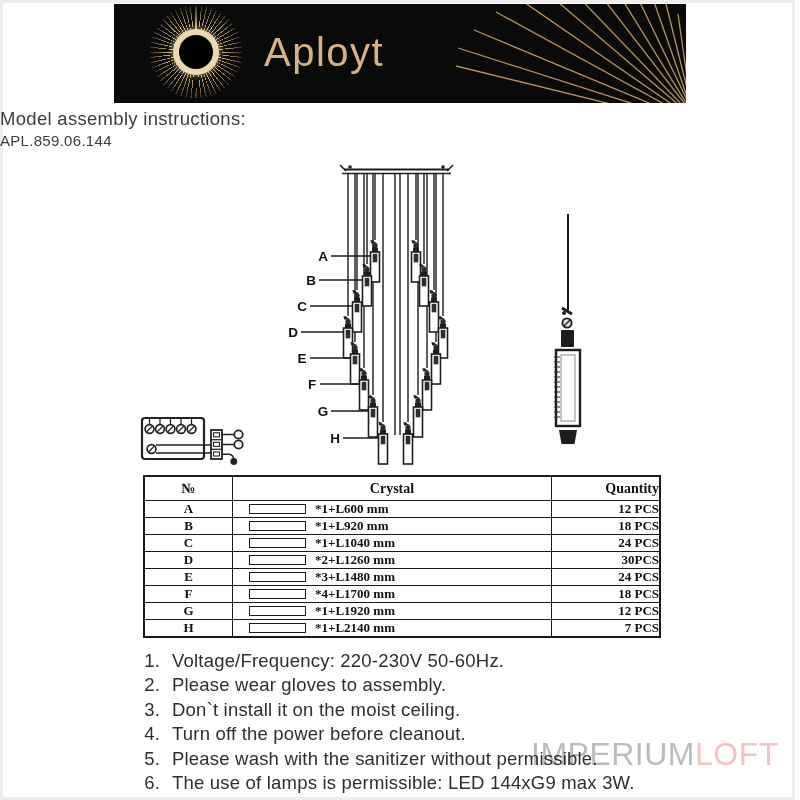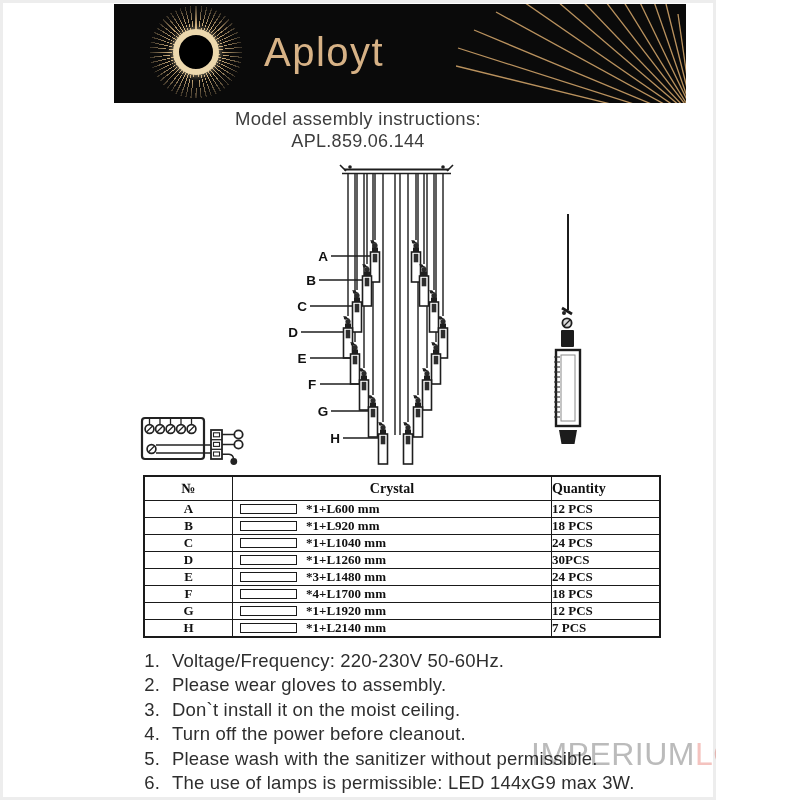--- a/index.html
+++ b/index.html
@@ -1,17 +1,17 @@
 <!DOCTYPE html>
 <html><head>
 <meta charset="utf-8">
 <style>
   html,body{margin:0;padding:0;background:#ffffff;}
   .page{
-    position:relative;width:716px;height:800px;overflow:hidden;
+    position:relative;width:795px;height:800px;overflow:hidden;
     background:#ffffff;font-family:"Liberation Sans",sans-serif;
     box-shadow:inset 0 0 0 3px #ededed;
   }
   
   .banner{
     position:absolute;left:114px;top:4px;width:572px;height:99px;
     background:#0a0a0a;overflow:hidden;
   }
   .sunburst{
     position:absolute;left:36px;top:2px;width:92px;height:92px;border-radius:50%;
@@ -24,40 +24,40 @@
   .sun-core{
     position:absolute;left:59px;top:25px;width:34px;height:34px;border-radius:50%;
     background:#000;border:6px solid #ecd8ad;box-shadow:0 0 7px rgba(236,216,173,.8);
   }
   .brand{
     position:absolute;left:150px;top:24px;font-size:40px;line-height:48px;
     color:#d7b286;letter-spacing:1.5px;font-weight:400;
   }
   .banner-rays{position:absolute;right:0;top:0;}
   
-  .title-block{position:absolute;left:0;top:108px;width:100%;text-align:center;color:#3d3d3d;}
+  .title-block{position:absolute;left:0;top:108px;width:100%;color:#3d3d3d;}
   .title-line1{font-size:18.5px;line-height:22px;letter-spacing:.3px;}
-  .title-line2{font-size:18px;line-height:22px;letter-spacing:.3px;}
+  .title-line2{font-size:15px;line-height:22px;letter-spacing:.3px;}
   
   .diagram{position:absolute;left:130px;top:158px;}
   .dlabel{font-family:"Liberation Sans",sans-serif;font-weight:700;font-size:13.5px;fill:#111;}
   
   .spec-table{
     position:absolute;left:143px;top:475px;width:512px;
     border-collapse:collapse;table-layout:fixed;
     font-family:"Liberation Serif",serif;font-weight:700;color:#111;
   }
   .spec-table th,.spec-table td{border:1.6px solid #1a1a1a;padding:0;}
   .spec-table{border:2.2px solid #1a1a1a;}
   .spec-table th{height:23px;font-size:14px;}
   .spec-table td{height:15.6px;font-size:13px;}
   .col-no{width:87px;text-align:center;}
   .col-crystal{width:318px;}
-  .col-qty{width:107px;text-align:left;}
-  td.col-crystal{padding-left:7px;}
+  .col-qty{width:107px;text-align:right;}
+  td.col-crystal{padding-left:16px;}
   .crystal-icon{
     display:inline-block;width:55px;height:8px;border:1.5px solid #1a1a1a;
     vertical-align:-1px;margin-right:9px;background:#fff;
   }
   
   .instructions{position:absolute;left:136px;top:649px;width:560px;color:#2e2e2e;}
   .instr-row{display:flex;font-size:18.5px;line-height:24.4px;letter-spacing:.2px;}
   .instr-num{width:24px;text-align:right;margin-right:12px;flex:none;}
   
   .watermark{
@@ -275,21 +275,21 @@
         <td class="col-crystal"><span class="crystal-icon"></span><span>*1+L920 mm</span></td>
         <td class="col-qty">18 PCS</td>
       </tr>
       <tr>
         <td class="col-no">C</td>
         <td class="col-crystal"><span class="crystal-icon"></span><span>*1+L1040 mm</span></td>
         <td class="col-qty">24 PCS</td>
       </tr>
       <tr>
         <td class="col-no">D</td>
-        <td class="col-crystal"><span class="crystal-icon"></span><span>*1+L1260 mm</span></td>
+        <td class="col-crystal"><span class="crystal-icon"></span><span>*2+L1260 mm</span></td>
         <td class="col-qty">30PCS</td>
       </tr>
       <tr>
         <td class="col-no">E</td>
         <td class="col-crystal"><span class="crystal-icon"></span><span>*3+L1480 mm</span></td>
         <td class="col-qty">24 PCS</td>
       </tr>
       <tr>
         <td class="col-no">F</td>
         <td class="col-crystal"><span class="crystal-icon"></span><span>*4+L1700 mm</span></td>

